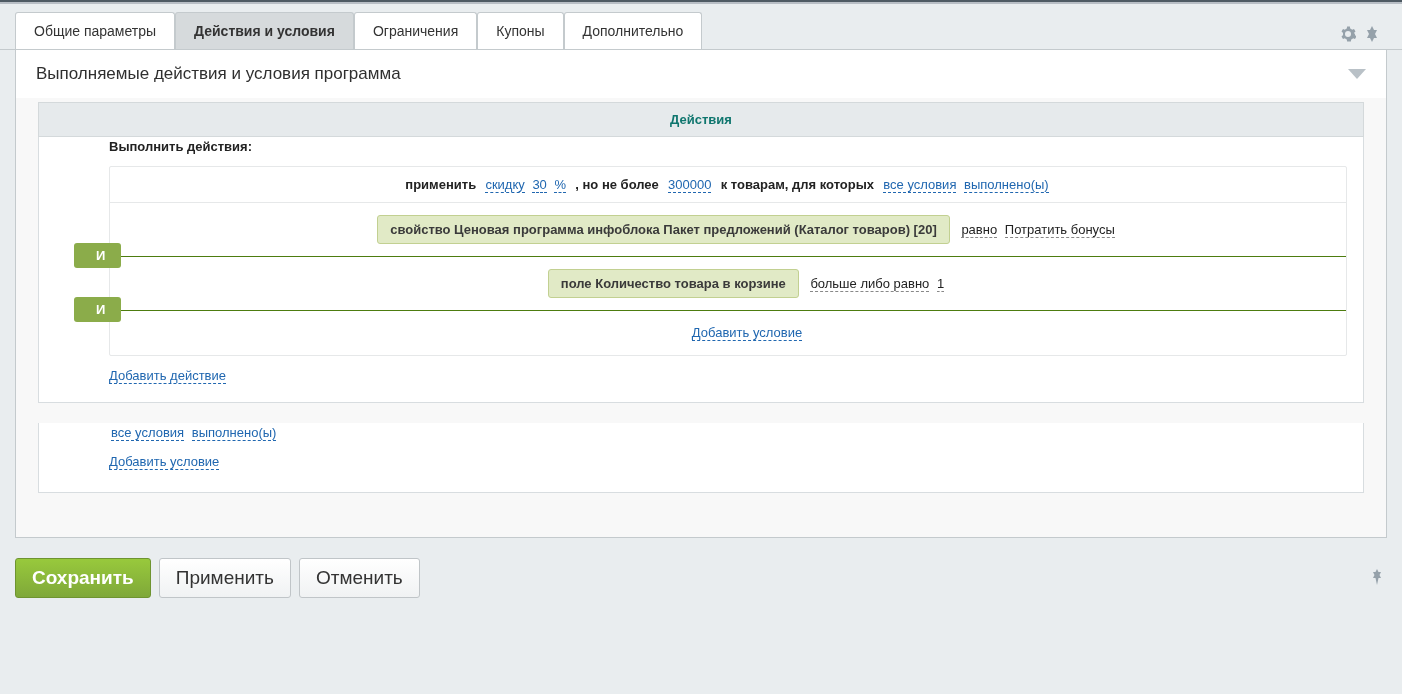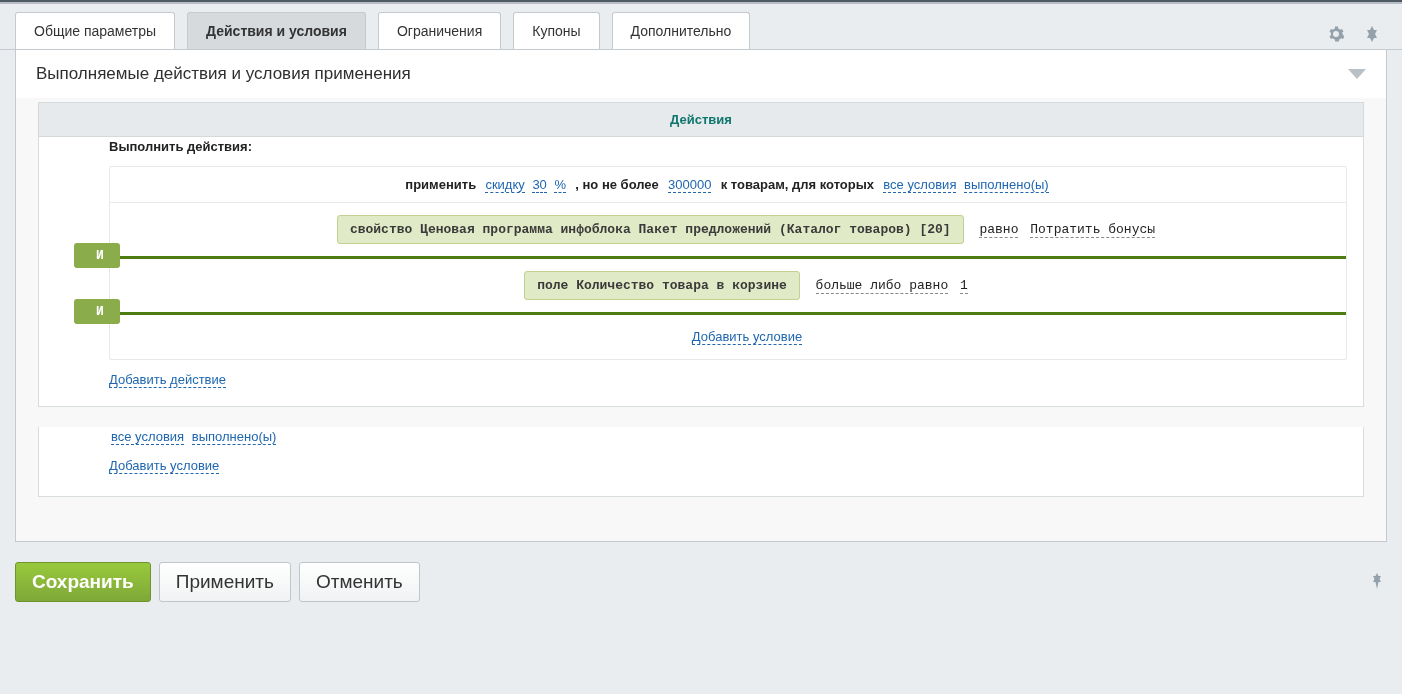--- a/index.html
+++ b/index.html
@@ -7,21 +7,21 @@
     margin: 0;
     font-family: -apple-system, BlinkMacSystemFont, "Segoe UI", Helvetica, Arial, sans-serif;
     font-size: 13px;
     background: #e9edef;
     color: #222;
     padding: 0;
   }
   .page { width: 1402px; }
   .tabs {
     display: flex;
-    gap: 12px;
+    gap: 0;
     padding: 8px 15px 0 15px;
     border-top: 2px solid #b8bec5;
     border-bottom: 1px solid #c4cacd;
     align-items: flex-end;
   }
   .tab {
     background: #fff;
     border: 1px solid #c4cacd;
     border-bottom: none;
     border-radius: 3px 3px 0 0;
@@ -108,22 +108,21 @@
   }
   .text-val {
     color: #222;
     border-bottom: 1px dashed #888;
     cursor: pointer;
     margin: 0 2px;
   }
   .cond-row {
     position: relative;
     padding: 12px 14px 12px 52px;
-    border-bottom: 3px solid #4d7c0f;
-    font-family: Liberation Mono, monospace;
+    border-bottom: 1px solid #4d7c0f;
   }
   .cond-row:last-of-type { border-bottom: none; }
   .conj-badge {
     position: absolute;
     left: -36px;
     bottom: -12px;
     background: #8bac4a;
     color: #fff;
     font-weight: bold;
     padding: 5px 16px 5px 22px;
@@ -209,21 +208,21 @@
   </span>
   <span class="pin">
     <svg width="14" height="16" viewBox="0 0 14 16">
           <path fill="currentColor" d="M7 0l2 4h3l-2 4 2 4H9l-2 4-2-4H2l2-4-2-4h3z"></path>
         </svg>
   </span>
 </div>
 
 <div class="panel">
   <div class="panel-header">
-    <div class="panel-title">Выполняемые действия и условия применения</div>
+    <div class="panel-title">Выполняемые действия и условия программа</div>
     <div class="collapse-btn"></div>
   </div>
 
   <div class="content">
 
     <div class="section-head">Действия</div>
     <div class="section-body">
       <div class="label-line">Выполнить действия:</div>
 
       <div class="rule-container">

